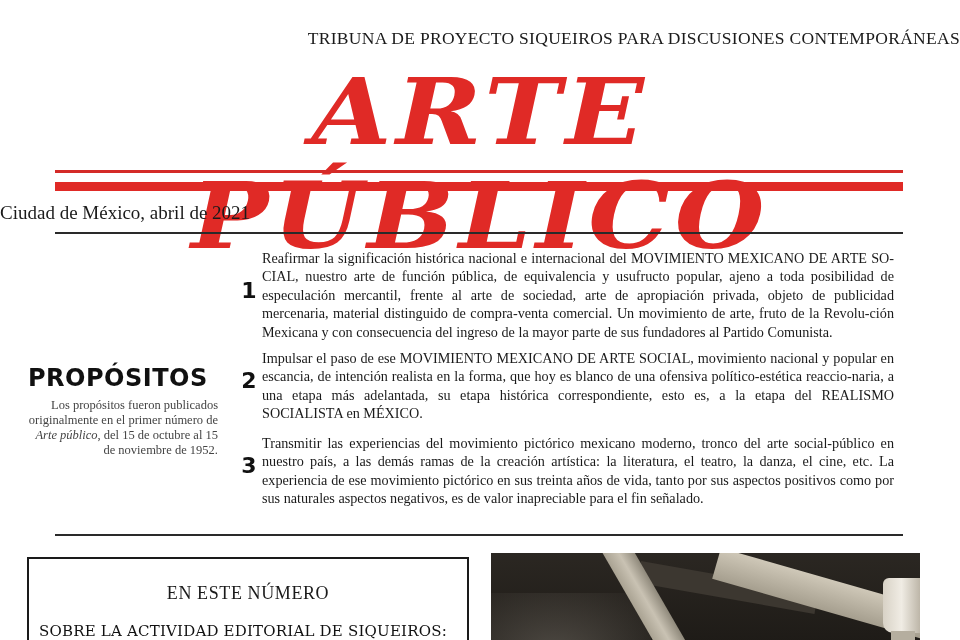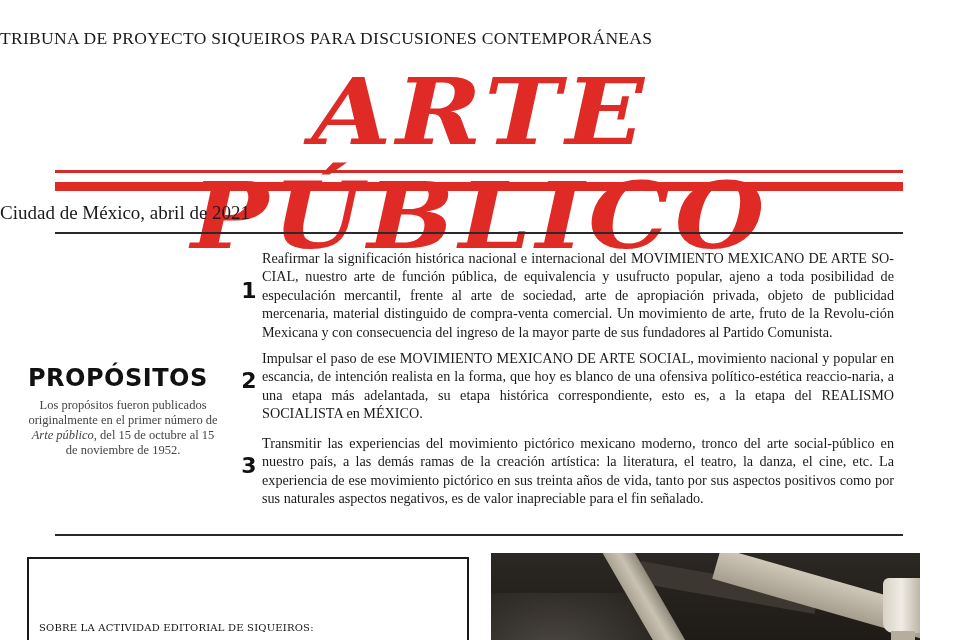--- a/index.html
+++ b/index.html
@@ -1,20 +1,20 @@
 <!DOCTYPE html>
 <html><head>
 <meta charset="utf-8">
 <style>
   * { margin:0; padding:0; box-sizing:border-box; }
   html, body { width:960px; height:640px; overflow:hidden; background:#ffffff; }
   body { position:relative; font-family:"DejaVu Serif", serif; color:#1a1a1a; }
   .abs { position:absolute; }
   .subtitle {
-    left:0; width:960px; top:28px; text-align:left;
+    left:0; width:960px; top:28px; text-align:right;
     font-family:"Liberation Serif", serif; font-size:17.5px; letter-spacing:0.3px;
     color:#1a1a1a; text-transform:uppercase;
   }
   .masthead {
     left:50px; width:860px; top:60px; height:104px; text-align:center;
     font-family:"DejaVu Serif", serif; font-weight:bold; font-style:italic;
     font-size:92px; line-height:104px; color:#e02a26; letter-spacing:4px;
     transform:scaleX(1.12); transform-origin:center;
     word-spacing:28px;
   }
@@ -23,21 +23,21 @@
   .dateline {
     left:0; width:960px; top:202px; 
     font-family:"Liberation Serif", serif; font-size:19px; color:#1a1a1a;
   }
   .rule { left:55px; width:848px; height:2px; background:#2a2a2a; }
   .sidebar-title {
     left:28px; width:190px; top:364px; 
     font-family:"DejaVu Sans", sans-serif; font-weight:bold; font-size:24px; letter-spacing:0.5px; color:#111;
   }
   .sidebar-note {
-    left:28px; width:190px; top:398px; text-align:center;
+    left:28px; width:190px; top:398px; text-align:right;
     font-family:"Liberation Serif", serif; font-size:12.5px; line-height:15px; color:#444;
   }
   .sidebar-note i { font-style:italic; }
   .num {
     left:236px; width:26px; text-align:center;
     font-family:"DejaVu Sans", sans-serif; font-weight:bold; font-size:22px; color:#111;
   }
   .purpose {
     left:262px; width:632px;
     font-family:"Liberation Serif", serif; font-size:14.2px; line-height:18.4px; color:#1a1a1a;
@@ -45,21 +45,21 @@
   }
   .box {
     left:27px; top:557px; width:442px; height:100px; border:2px solid #1a1a1a; background:#fff;
   }
   .box-title {
     left:0; width:100%; top:24px; text-align:center;
     font-family:"Liberation Serif", serif; font-size:18px; letter-spacing:0.6px; color:#1a1a1a;
   }
   .box-item {
     left:10px; top:63px;
-    font-family:"DejaVu Serif", serif; font-size:10px; letter-spacing:0.2px; color:#111;
+    font-family:"DejaVu Serif", serif; font-size:15px; letter-spacing:0.2px; color:#111;
   }
   .photo {
     left:491px; top:553px; width:429px; height:90px; overflow:hidden;
     background:linear-gradient(180deg,#2b2722 0%,#1e1b17 100%);
   }
   .beam1 {
     position:absolute; left:100px; top:-20px; width:28px; height:160px;
     background:linear-gradient(90deg,#a9a292,#c9c2b3,#8f897b);
     transform:rotate(-30deg); transform-origin:top left;
   }
@@ -104,20 +104,21 @@
 
 <div class="abs num" style="top:368px;">2</div>
 <div class="abs purpose" style="top:349px;">Impulsar el paso de ese MOVIMIENTO MEXICANO DE ARTE SOCIAL, movimiento nacional y popular en escancia, de intención realista en la forma, que hoy es blanco de una ofensiva político-estética reaccio-naria, a una etapa más adelantada, su etapa histórica correspondiente, esto es, a la etapa del REALISMO SOCIALISTA en MÉXICO.</div>
 
 <div class="abs num" style="top:453px;">3</div>
 <div class="abs purpose" style="top:434px;">Transmitir las experiencias del movimiento pictórico mexicano moderno, tronco del arte social-público en nuestro país, a las demás ramas de la creación artística: la literatura, el teatro, la danza, el cine, etc. La experiencia de ese movimiento pictórico en sus treinta años de vida, tanto por sus aspectos positivos como por sus naturales aspectos negativos, es de valor inapreciable para el fin señalado.</div>
 
 <div class="abs rule" style="top:534px;"></div>
 
 <div class="abs box">
+  <div class="abs box-title">EN ESTE NÚMERO</div>
   <div class="abs box-item">SOBRE LA ACTIVIDAD EDITORIAL DE SIQUEIROS:</div>
 </div>
 
 <div class="abs photo">
   <div class="haze"></div>
   <div class="beam3"></div>
   <div class="beam1"></div>
   <div class="beam2"></div>
   <div class="cloth"></div>
   <div class="post"></div>

